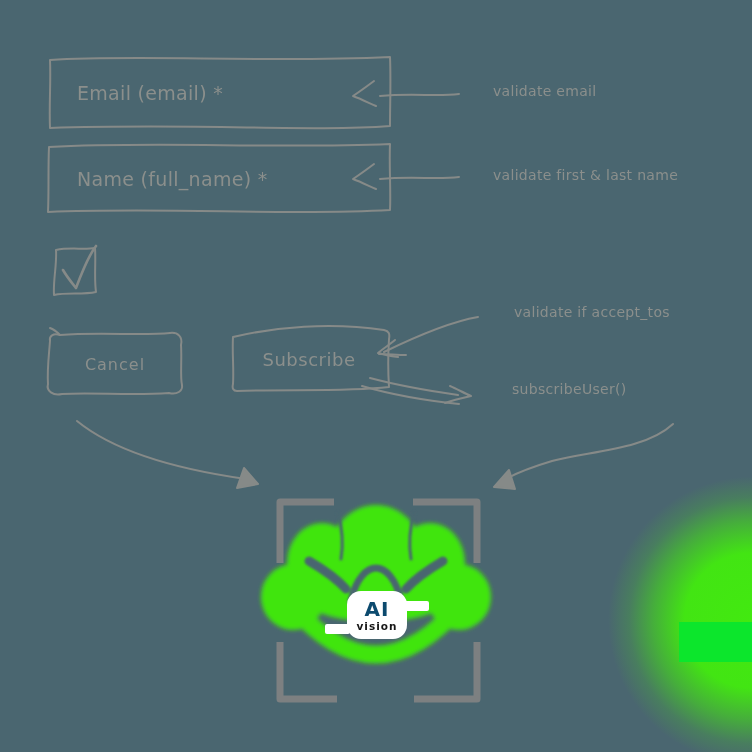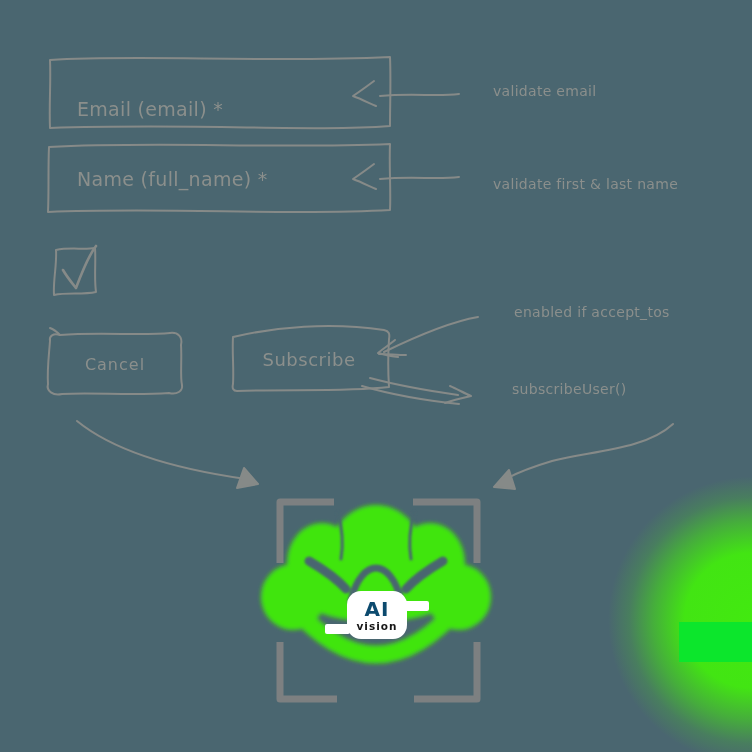--- a/index.html
+++ b/index.html
@@ -16,26 +16,26 @@
       rgba(66,233,16,1) 0%, rgba(66,233,16,0.97) 45%,
       rgba(66,233,16,0.55) 66%, rgba(66,233,16,0.18) 82%,
       rgba(66,233,16,0) 96%);
   }
   .accent-rect{left:679px;top:622px;width:73px;height:40px;z-index:2;}
   
   .txt{color:#8B8F8C;z-index:5;white-space:nowrap;letter-spacing:0.3px;}
   .field{z-index:4;}
   .field .txt{position:absolute;left:29px;}
   .field-email{left:48px;top:56px;width:344px;height:72px;}
-  .field-email .txt{top:26px;font-size:19px;margin-top:16px;}
+  .field-email .txt{top:26px;font-size:19px;}
   .field-name{left:48px;top:143px;width:344px;height:69px;}
   .field-name .txt{top:25px;font-size:19px;}
   .ann{font-size:14px;margin-left:27px;}
   .ann-email{left:466px;top:83px;}
-  .ann-name{left:466px;top:176px;}
+  .ann-name{left:466px;top:167px;}
   .ann-enabled{left:487px;top:304px;}
   .ann-action{left:485px;top:381px;}
   .tos-hit{left:53px;top:247px;width:44px;height:48px;z-index:4;}
   .tos-label{left:117px;top:259px;font-size:18.5px;}
   .btn{z-index:4;display:flex;align-items:center;justify-content:center;}
   .btn-cancel{left:45px;top:333px;width:140px;height:62px;}
   .btn-cancel .txt{font-size:16px;letter-spacing:1px;}
   .btn-subscribe{left:228px;top:326px;width:162px;height:66px;}
   .btn-subscribe .txt{font-size:18px;letter-spacing:0.5px;}
   
@@ -147,21 +147,21 @@
   </div>
   <div class="abs field field-name">
     <span class="txt">Name (full_name) *</span>
   </div>
 
   <div class="abs txt ann ann-email">validate email</div>
   <div class="abs txt ann ann-name">validate first &amp; last name</div>
 
   <div class="abs tos-hit"></div>
 
-  <div class="abs txt ann ann-enabled">enabled if accept_tos</div>
+  <div class="abs txt ann ann-enabled">validate if accept_tos</div>
   <div class="abs btn btn-cancel">
     <span class="txt">Cancel</span>
   </div>
 
   <div class="abs txt ann ann-action">subscribeUser()</div>
   <div class="abs btn btn-subscribe">
     <span class="txt">Subscribe</span>
   </div>
 
   <div class="abs bar bar-left"></div>

